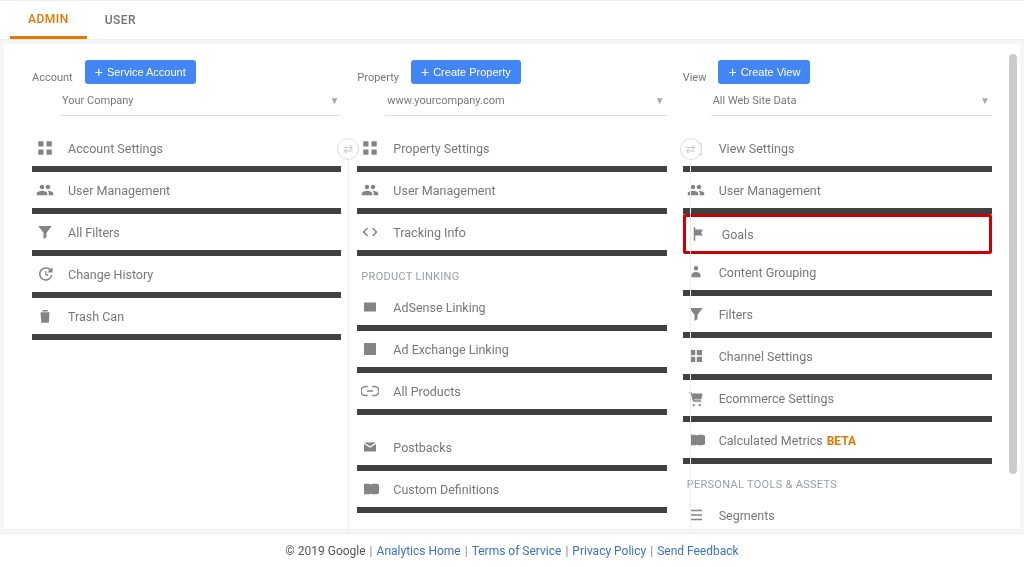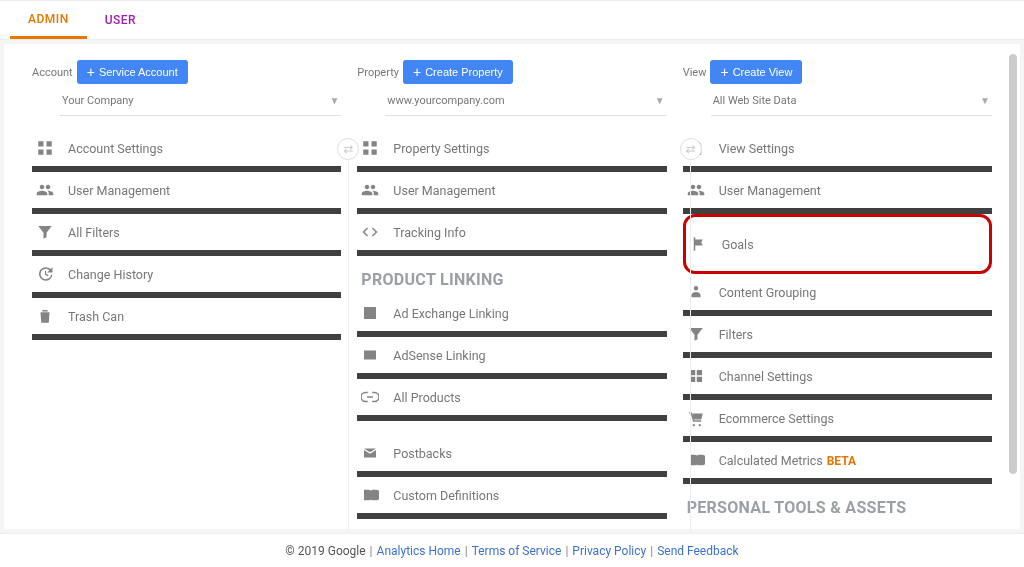--- a/index.html
+++ b/index.html
@@ -1,42 +1,42 @@
 <!DOCTYPE html>
 <html><head>
   <meta charset="utf-8">
   <style>
     * { box-sizing: border-box; margin: 0; padding: 0; }
     body { font-family: Roboto, Arial, sans-serif; font-size: 13px; color: #333; background: #fff; }
     
     .page { width: 1024px; height: 567px; display: flex; flex-direction: column; }
     
     .tabs-row { height: 40px; border-top: 1px solid #eee; border-bottom: 1px solid #eee; display: flex; align-items: stretch; padding-left: 10px; }
-    .tab { padding: 0 18px; display: flex; align-items: center; font-size: 12px; font-weight: 500; color: #a21caf; cursor: pointer; letter-spacing: 0.5px; }
+    .tab { padding: 0 18px; display: flex; align-items: center; font-size: 12px; font-weight: 500; color: #737373; cursor: pointer; letter-spacing: 0.5px; }
     .tab.active { color: #e67700; border-bottom: 3px solid #e67700; }
     
     .main { flex: 1; background: #f5f5f5; padding: 4px 4px; position: relative; overflow: hidden; }
     .board { background: #fff; height: 100%; display: flex; position: relative; padding: 16px 20px 0; }
     
     .col { flex: 1; padding: 0 8px; position: relative; }
-    .col-header { display: flex; align-items: center; gap: 4px; font-size: 11px; color: #777; margin-bottom: 4px; }
+    .col-header { display: flex; align-items: flex-end; gap: 12px; font-size: 11px; color: #777; margin-bottom: 4px; }
     .create-btn { background: #4285f4; color: #fff; border: none; border-radius: 3px; font-size: 11px; font-weight: 500; padding: 5px 10px; display: inline-flex; align-items: center; gap: 4px; cursor: pointer; }
     .create-btn .plus { font-size: 14px; line-height: 1; }
     
     .selector { display: flex; justify-content: space-between; align-items: center; border-bottom: 1px solid #e0e0e0; padding: 6px 2px 8px; font-size: 11px; color: #777; cursor: pointer; margin-left: 28px; }
     .caret { font-size: 10px; color: #aaa; }
     
     .list { margin-top: 14px; }
     .item { display: flex; align-items: center; gap: 14px; padding: 9px 4px; border-bottom: 6px solid #404040; cursor: pointer; font-size: 12.5px; color: #777; }
     .item .ic { width: 18px; height: 18px; display: flex; align-items: center; justify-content: center; flex-shrink: 0; }
     .item .ic svg { width: 18px; height: 18px; fill: #848484; }
     .item .lbl { flex: 1; }
-    .item.highlight { border: 3px solid #c00; border-radius: 12px; padding: 18px 4px; }
-    
-    .section-label { font-size: 16px; font-weight: 700; color: #9aa0a6; letter-spacing: 0.3px; padding: 14px 4px 6px; }
+    .item.highlight { border: 3px solid #c00; border-radius: 2px; padding: 8px 4px; }
+    
+    .section-label { font-size: 11px; font-weight: 400; color: #9aa0a6; letter-spacing: 0.3px; padding: 14px 4px 6px; }
     
     .beta { color: #e67700; font-size: 12px; font-weight: 700; margin-left: 4px; text-align: center; }
     
     .connector { position: absolute; top: 94px; width: 22px; height: 22px; border: 1px solid #e0e0e0; border-radius: 50%; background: #fff; display: flex; align-items: center; justify-content: center; font-size: 12px; color: #bbb; z-index: 2; }
     .connector.c1 { left: calc(33.3% + 6px); transform: translateX(-50%); }
     .connector.c2 { left: calc(66.6% + 10px); transform: translateX(-50%); }
     .connector::after { content: ""; position: absolute; top: 22px; width: 1px; height: 410px; background: #eee; }
     .connector .arrow { font-size: 12px; color: #ccc; }
     
     .scrollbar { position: absolute; right: 3px; top: 10px; width: 8px; height: 420px; background: #ccc; border-radius: 4px; }
@@ -156,32 +156,32 @@
                 </svg>
               </span>
               <span class="lbl">Tracking Info</span>
             </div>
           </div>
         <div class="section-label">PRODUCT LINKING</div>
         <div id="property-linking">
             <div class="item">
               <span class="ic">
                 <svg viewBox="0 0 24 24">
+                  <path d="M4 6h16v12H4zM7 9h10v2H7z"></path>
+                </svg>
+              </span>
+              <span class="lbl">AdSense Linking</span>
+            </div>
+            <div class="item">
+              <span class="ic">
+                <svg viewBox="0 0 24 24">
                   <path d="M4 4h16v16H4zM8 8h8v8H8z"></path>
                 </svg>
               </span>
               <span class="lbl">Ad Exchange Linking</span>
-            </div>
-            <div class="item">
-              <span class="ic">
-                <svg viewBox="0 0 24 24">
-                  <path d="M4 6h16v12H4zM7 9h10v2H7z"></path>
-                </svg>
-              </span>
-              <span class="lbl">AdSense Linking</span>
             </div>
             <div class="item">
               <span class="ic">
                 <svg viewBox="0 0 24 24">
                   <path d="M6 5a5 5 0 0 0 0 14h3v-2H6a3 3 0 1 1 0-10h3V5zM15 5v2h3a3 3 0 1 1 0 10h-3v2h3A5 5 0 0 0 18 5zM8 11h8v2H8z"></path>
                 </svg>
               </span>
               <span class="lbl">All Products</span>
             </div>
           </div>

